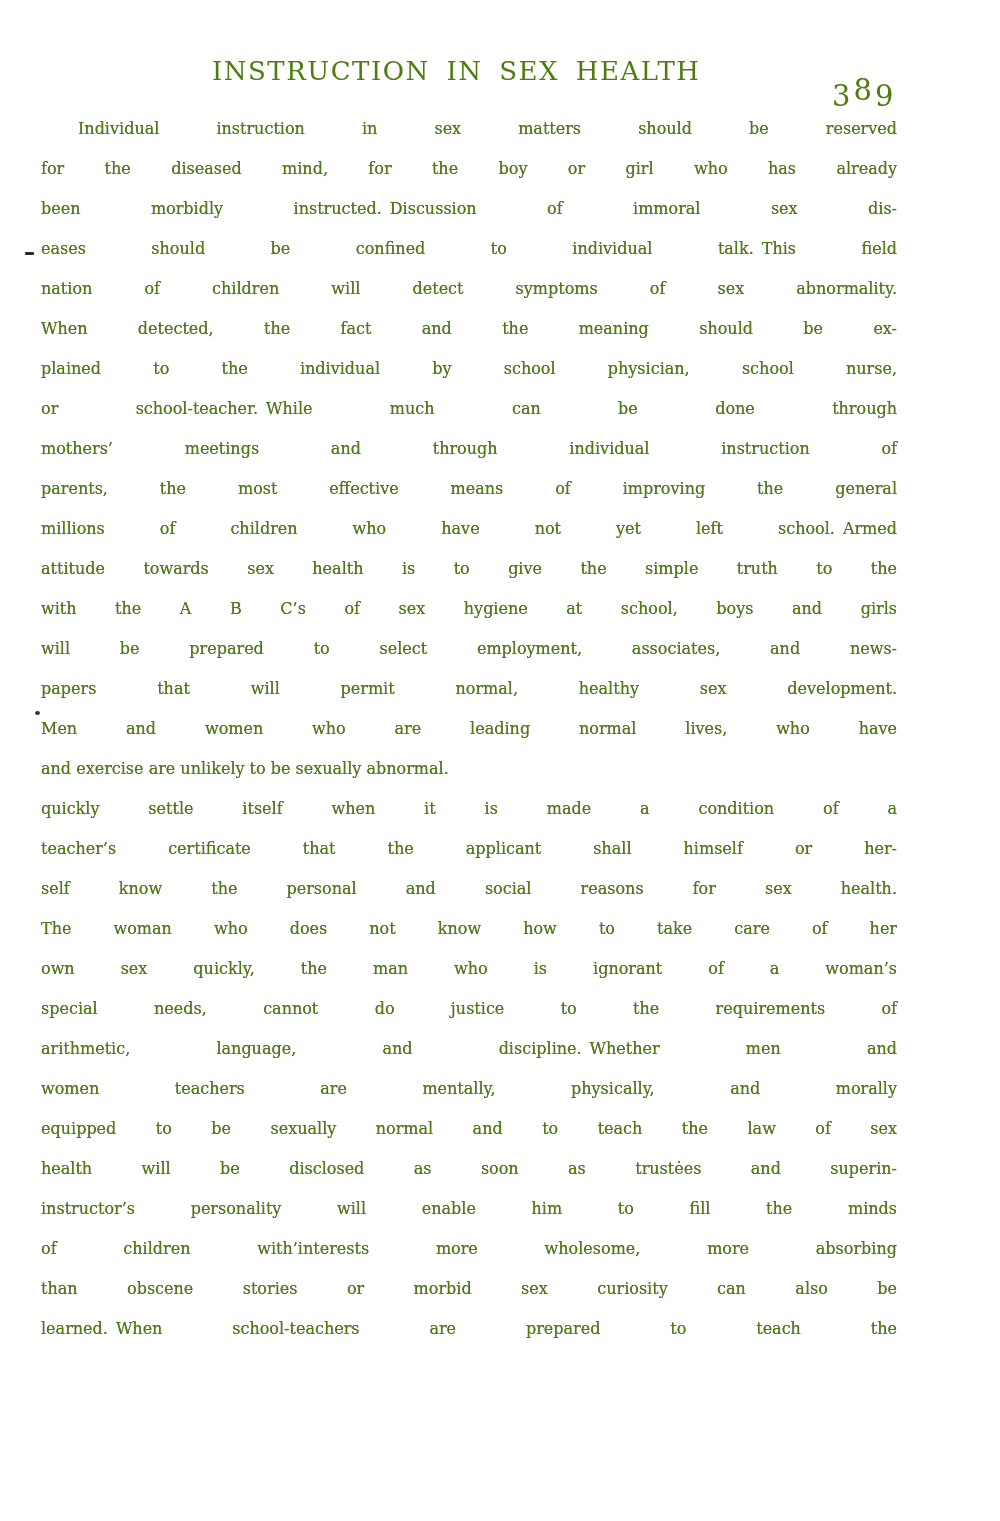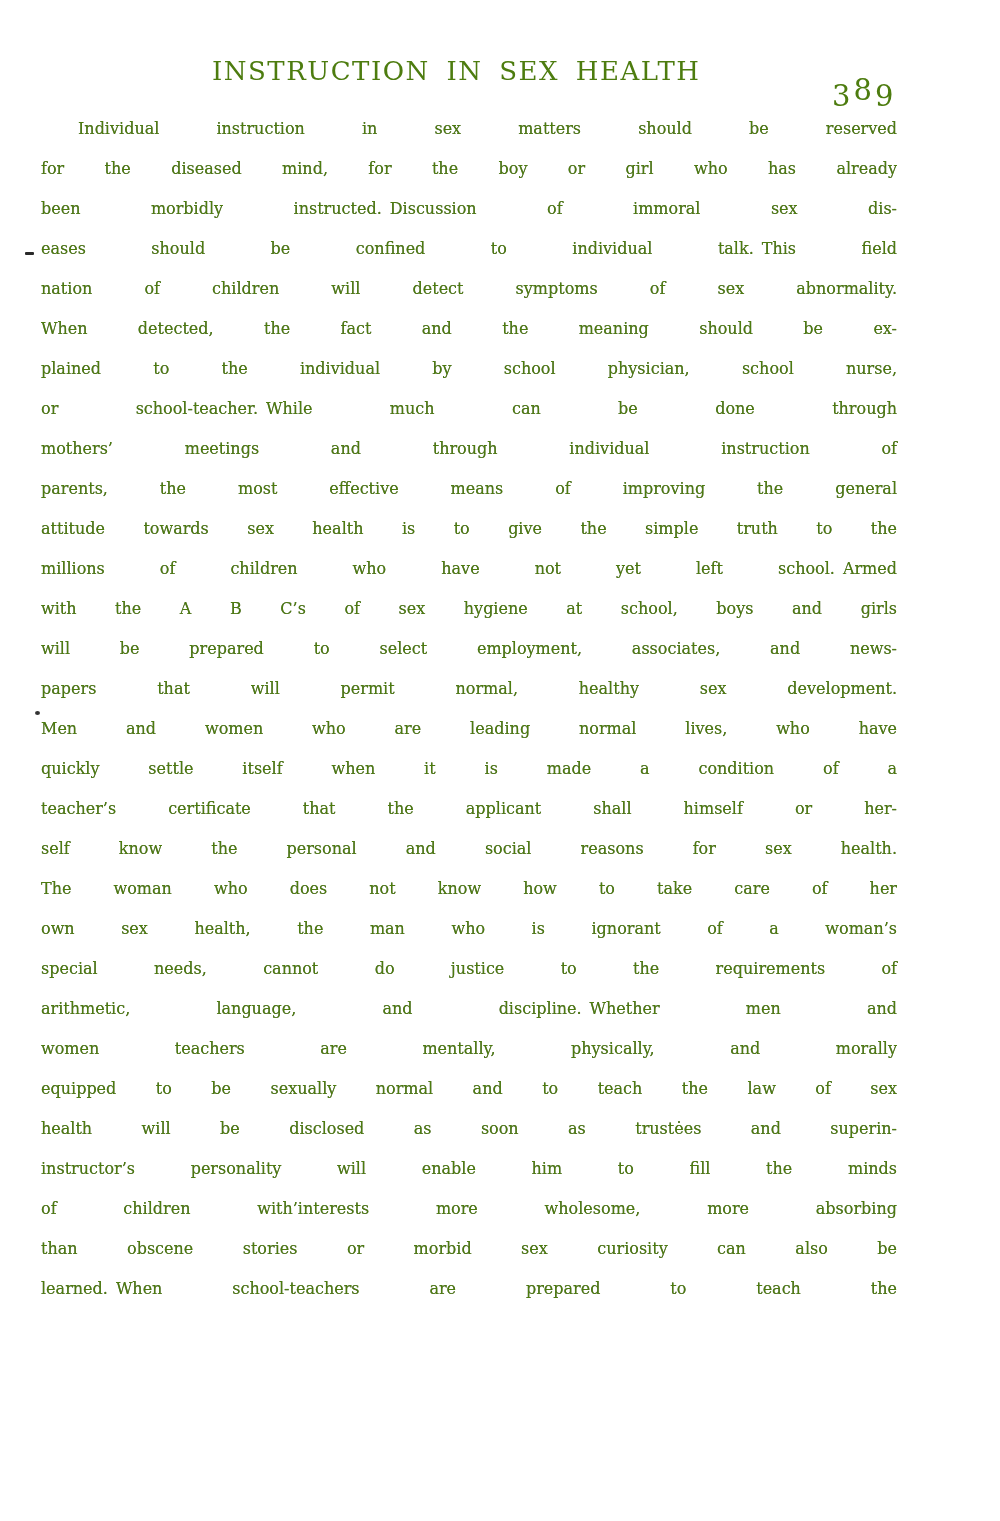--- a/index.html
+++ b/index.html
@@ -95,33 +95,34 @@
         <div class="line indent">Individual instruction in sex matters should be reserved</div>
         <div class="line">for the diseased mind, for the boy or girl who has already</div>
         <div class="line">been morbidly instructed. Discussion of immoral sex dis-</div>
         <div class="line">eases should be confined to individual talk. This field</div>
         <div class="line">nation of children will detect symptoms of sex abnormality.</div>
         <div class="line">When detected, the fact and the meaning should be ex-</div>
         <div class="line">plained to the individual by school physician, school nurse,</div>
         <div class="line">or school-teacher. While much can be done through</div>
         <div class="line">mothers’ meetings and through individual instruction of</div>
         <div class="line">parents, the most effective means of improving the general</div>
+        <div class="line">millions of children who have not yet left school. Armed</div>
         <div class="line">attitude towards sex health is to give the simple truth to the</div>
-        <div class="line">millions of children who have not yet left school. Armed</div>
         <div class="line">with the A B C’s of sex hygiene at school, boys and girls</div>
         <div class="line">will be prepared to select employment, associates, and news-</div>
         <div class="line">papers that will permit normal, healthy sex development.</div>
         <div class="line">Men and women who are leading normal lives, who have</div>
+        <div class="line short">and exercise are unlikely to be sexually abnormal.</div>
       </div>
       <div class="paragraph">
         <div class="line">quickly settle itself when it is made a condition of a</div>
         <div class="line">teacher’s certificate that the applicant shall himself or her-</div>
         <div class="line">self know the personal and social reasons for sex health.</div>
         <div class="line">The woman who does not know how to take care of her</div>
-        <div class="line">own sex health, the man who is ignorant of a woman’s</div>
+        <div class="line">own sex quickly, the man who is ignorant of a woman’s</div>
         <div class="line">special needs, cannot do justice to the requirements of</div>
         <div class="line">arithmetic, language, and discipline. Whether men and</div>
         <div class="line">women teachers are mentally, physically, and morally</div>
         <div class="line">equipped to be sexually normal and to teach the law of sex</div>
         <div class="line">health will be disclosed as soon as trustėes and superin-</div>
         <div class="line">instructor’s personality will enable him to fill the minds</div>
         <div class="line">of children with’interests more wholesome, more absorbing</div>
         <div class="line">than obscene stories or morbid sex curiosity can also be</div>
         <div class="line">learned. When school-teachers are prepared to teach the</div>
       </div>

